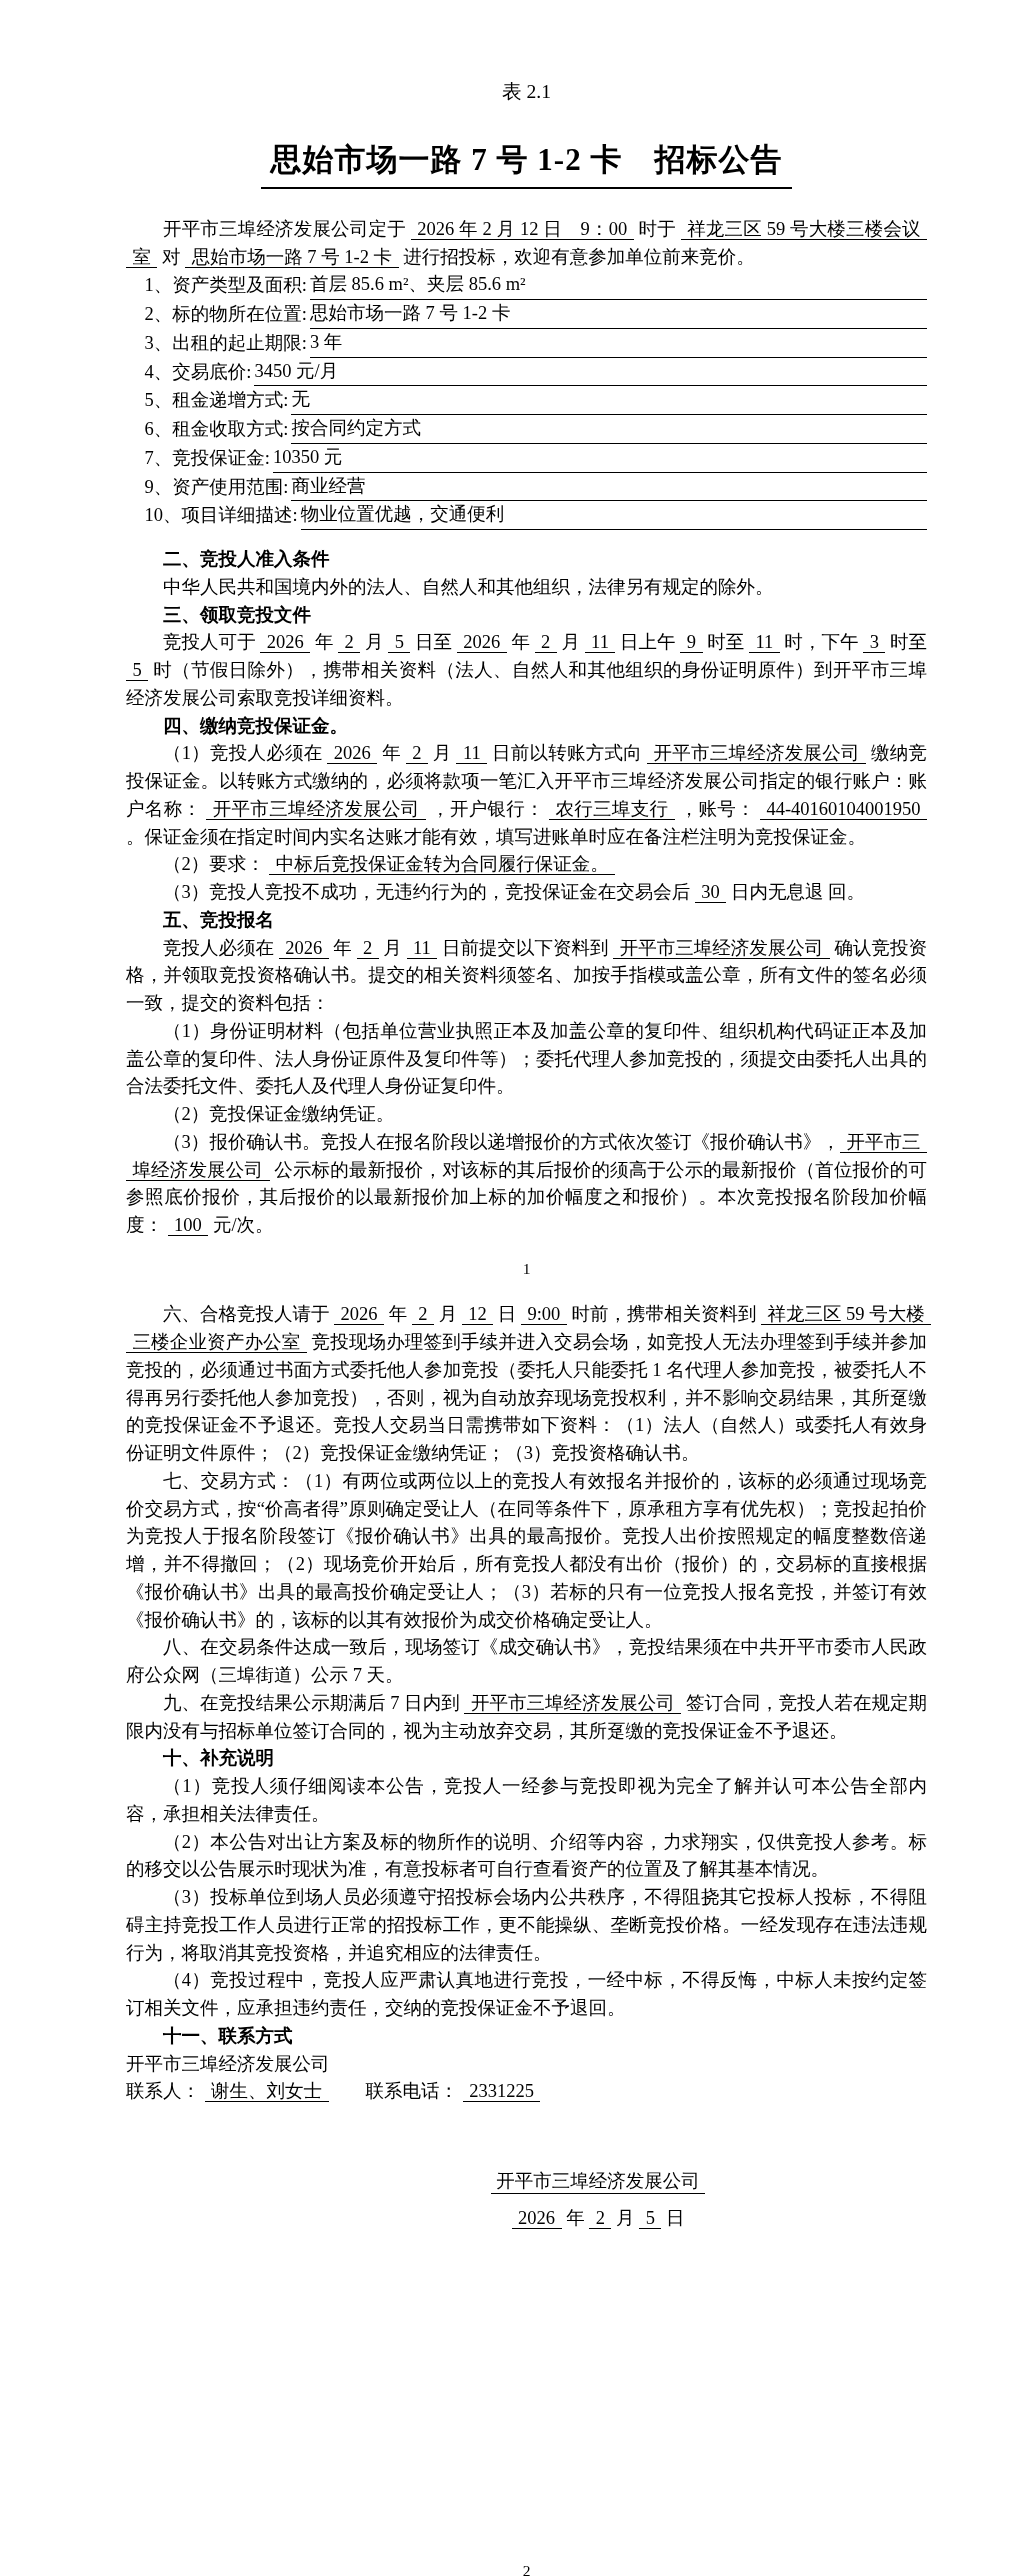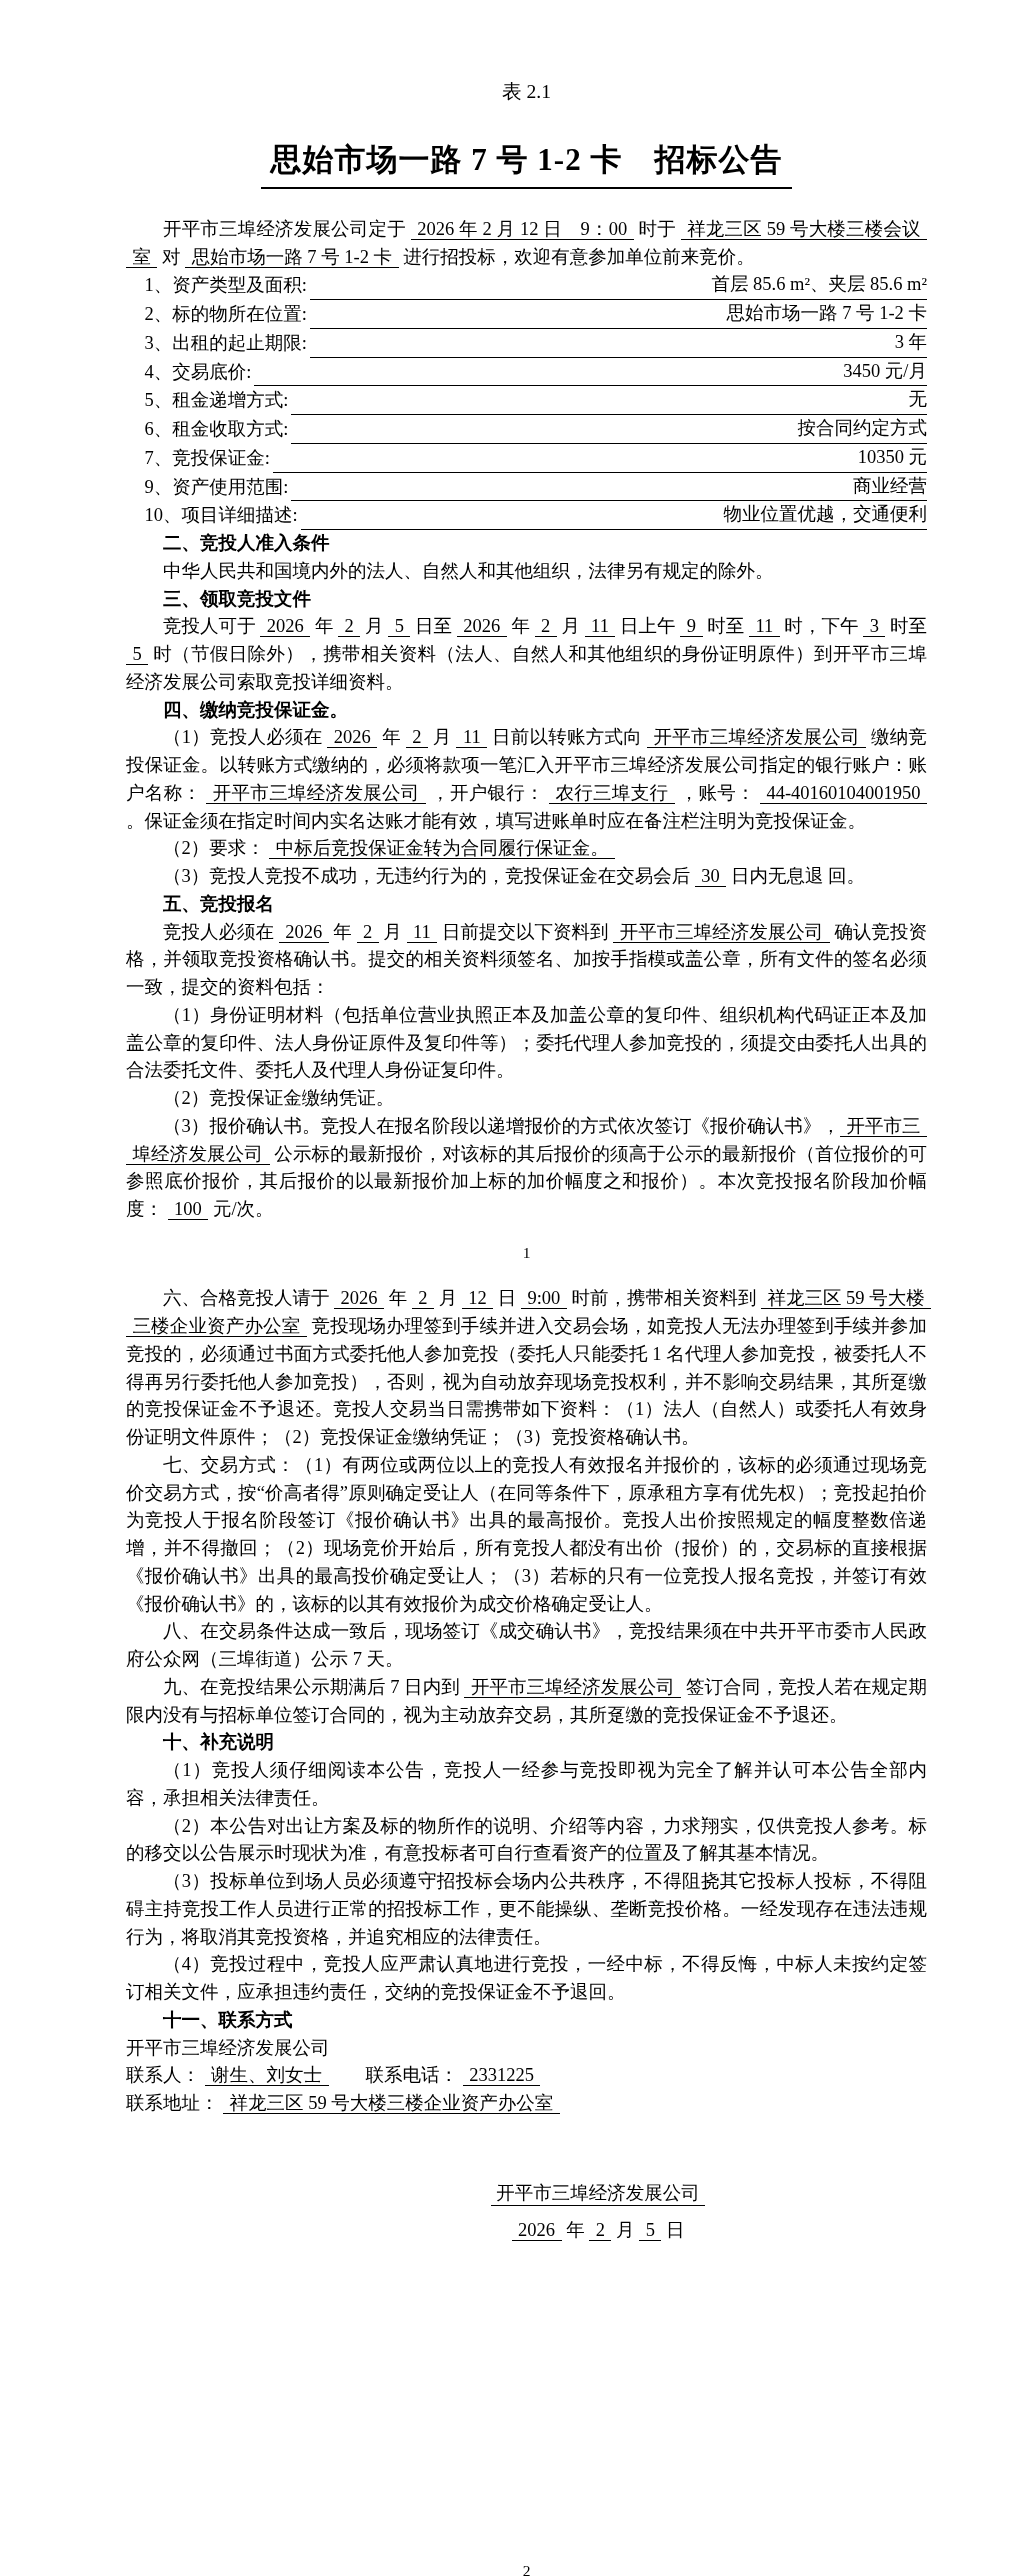--- a/index.html
+++ b/index.html
@@ -14,24 +14,24 @@
   .table-label { font-size:19.6px; text-align:center; }
   .title-wrap { text-align:center; margin-top:31px; }
   .doc-title {
     display:inline-block; font-size:31px; font-weight:bold;
     border-bottom:2.1px solid #000; padding:0 9.3px 3.1px 9.3px;
     letter-spacing:1px;
   }
   .para { margin:0; text-indent:2em; text-align:justify; }
   .intro { margin-top:27px; }
   .heading { font-weight:bold; text-indent:2em; margin:0; font-size:18.5px; }
-  .items { margin:0 0 0 1em; }
+  .items { margin:0 0 16px 1em; }
   .item-row { display:flex; align-items:flex-end; }
   .item-label { white-space:nowrap; }
-  .item-fill { flex:1; border-bottom:1px solid #000; text-align:right; margin-left:3.1px; }
+  .item-fill { flex:1; border-bottom:1px solid #000; text-align:left; margin-left:3.1px; }
   .u { border-bottom:1px solid #000; padding:0 0.35em; box-decoration-break:clone; -webkit-box-decoration-break:clone; }
   .b { font-weight:normal; }
   .pagenum { text-align:center; font-size:15.5px; }
   .pagenum.first { margin:17.5px 0 20.6px 0; }
   .flush { text-indent:0; }
   .contact { margin:0; text-align:left; }
   .signature { margin:62px 222px 0 auto; text-align:center; width:max-content; }
   .sig-company { margin-bottom:9.3px; }
   .sig-company .u { padding:0 5.2px 2.1px 5.2px; }
   .sig-date { }
@@ -142,21 +142,20 @@
 
   <p class="heading">十、补充说明</p>
   <p class="para"><span>（1）竞投人须仔细阅读本公告，竞投人一经参与竞投即视为完全了解并认可本公告全部内容，承担相关法律责任。</span></p>
   <p class="para"><span>（2）本公告对出让方案及标的物所作的说明、介绍等内容，力求翔实，仅供竞投人参考。标的移交以公告展示时现状为准，有意投标者可自行查看资产的位置及了解其基本情况。</span></p>
   <p class="para"><span>（3）投标单位到场人员必须遵守招投标会场内公共秩序，不得阻挠其它投标人投标，不得阻碍主持竞投工作人员进行正常的招投标工作，更不能操纵、垄断竞投价格。一经发现存在违法违规行为，将取消其竞投资格，并追究相应的法律责任。</span></p>
   <p class="para"><span>（4）竞投过程中，竞投人应严肃认真地进行竞投，一经中标，不得反悔，中标人未按约定签订相关文件，应承担违约责任，交纳的竞投保证金不予退回。</span></p>
 
   <p class="heading">十一、联系方式</p>
   <p class="para contact flush">开平市三埠经济发展公司</p>
   <p class="para contact flush"><span>联系人： </span><span class="u">谢生、刘女士</span><span>　　联系电话： </span><span class="u">2331225</span></p>
-  <p class="para contact flush"><span>联系地址： </span><span class="u">祥龙三区 59 号大楼三楼企业资产办公室</span></p>
 
   <div class="signature">
     <div class="sig-company">
       <span class="u">开平市三埠经济发展公司</span>
     </div>
     <div class="sig-date"><span class="u">2026</span><span> 年 </span><span class="u">2</span><span> 月 </span><span class="u">5</span><span> 日</span></div>
   </div>
 
   <div class="grow"></div>
 

